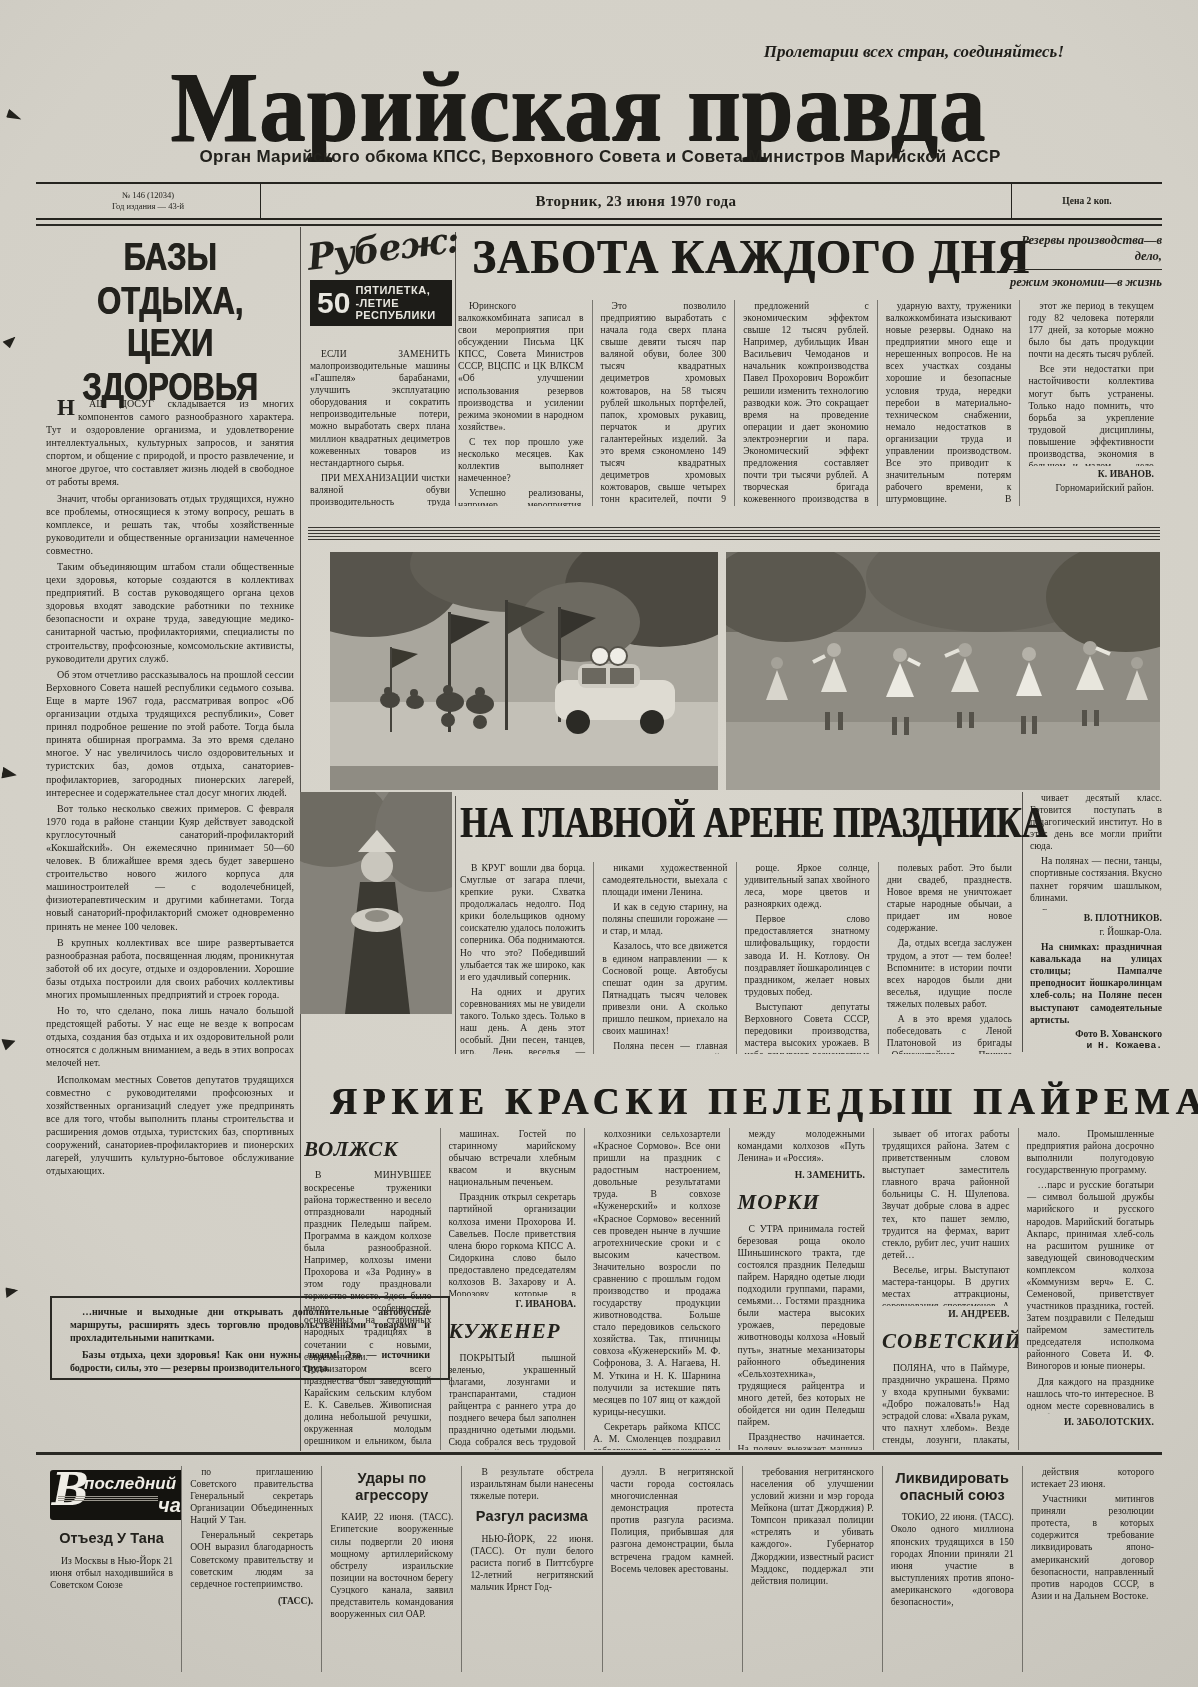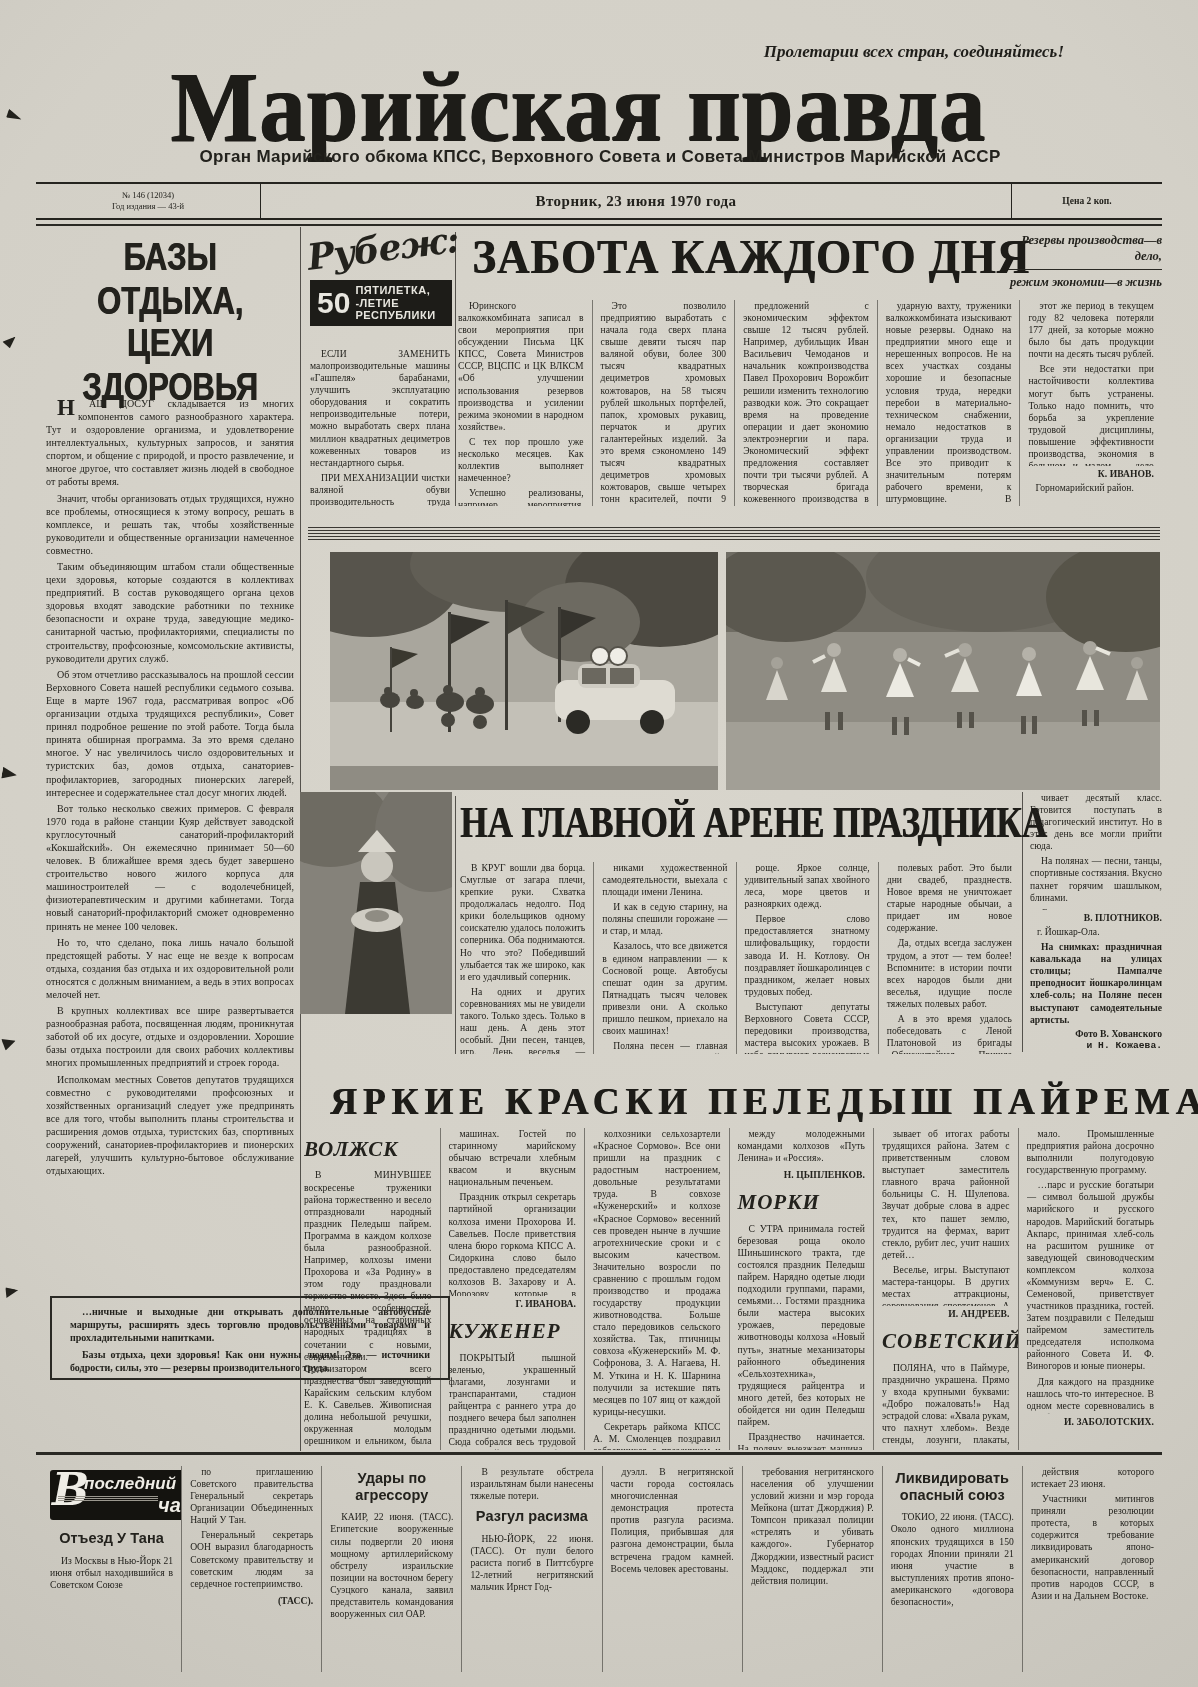--- a/index.html
+++ b/index.html
@@ -4,21 +4,21 @@
 <style>
   html,body{margin:0;padding:0;background:#75736c;}
   .page{position:relative;width:1198px;height:1687px;margin:0 auto;overflow:hidden;
     background:radial-gradient(115% 90% at 50% 38%, #d9d6cd 0%, #d3d0c7 52%, #c6c3ba 84%, #b0ada4 100%);
     font-family:"Liberation Serif", serif; color:#23221d;}
   .t{position:absolute;}
   .small{font-size:9.6px;line-height:1.26;text-align:justify;letter-spacing:.05px;}
   .paras p{margin:0 0 3px 0;text-indent:11px;}
   .paras{overflow:hidden;}
   .byline{text-align:right;font-weight:bold;text-indent:0;margin:2px 0;}
-  .byline-place{text-align:left;margin:0 7px 3px;}
+  .byline-place{text-align:right;margin:0 0 3px;}
   .city-head{font-style:italic;font-weight:bold;font-size:21px;letter-spacing:1px;margin:8px 0 7px;text-indent:0;}
   .news-title{font-family:"Liberation Sans",sans-serif;font-weight:bold;font-size:14.5px;text-align:center;margin:4px 0 8px;line-height:1.15;}
   .cols{display:flex;align-items:stretch;}
   .cols > .ncol{flex:1 1 0;padding:0 8px;overflow:hidden;}
   .cols > .ncol:first-child{padding-left:0;}
   .cols > .ncol + .ncol{border-left:1px solid rgba(45,43,38,.55);}
   .vline{position:absolute;width:1px;background:rgba(40,38,33,.75);}
   .hrule{position:absolute;background:#2a2924;}
   .hatch{position:absolute;background:repeating-linear-gradient(180deg,#3a3833 0 1px,transparent 1px 3px);}
   .masthead-title{font-weight:bold;letter-spacing:1px;font-size:93px;line-height:1;
@@ -96,22 +96,22 @@
     <div class="left-head">
       <div>БАЗЫ ОТДЫХА,</div>
       <div>ЦЕХИ ЗДОРОВЬЯ</div>
     </div>
     <div class="paras small" style="margin-top:22px;font-size:10px;line-height:1.31;">
         <p>НАШ ДОСУГ складывается из многих компонентов самого разнообразного характера. Тут и оздоровление организма, и удовлетворение интеллектуальных, культурных запросов, и занятия спортом, и общение с природой, и просто развлечение, и многое другое, что составляет жизнь людей в свободное от работы время.</p>
         <p>Значит, чтобы организовать отдых трудящихся, нужно все проблемы, относящиеся к этому вопросу, решать в комплексе, и решать так, чтобы хозяйственные руководители и общественные организации намеченное совместно.</p>
         <p>Таким объединяющим штабом стали общественные цехи здоровья, которые создаются в коллективах предприятий. В состав руководящего органа цехов здоровья входят заводские работники по технике безопасности и охране труда, заведующие медико-санитарной частью, профилакториями, специалисты по строительству, профсоюзные, комсомольские активисты, руководители других служб.</p>
         <p>Об этом отчетливо рассказывалось на прошлой сессии Верховного Совета нашей республики седьмого созыва. Еще в марте 1967 года, рассматривая вопрос «Об организации отдыха трудящихся республики», Совет принял подробное решение по этой работе. Тогда была принята обширная программа. За это время сделано многое. У нас увеличилось число оздоровительных и туристских баз, домов отдыха, санаториев-профилакториев, загородных пионерских лагерей, интереснее и содержательнее стал досуг многих людей.</p>
         <p>Вот только несколько свежих примеров. С февраля 1970 года в районе станции Куяр действует заводской круглосуточный санаторий-профилакторий «Кокшайский». Он ежемесячно принимает 50—60 человек. В ближайшее время здесь будет завершено строительство нового жилого корпуса для машиностроителей — с водолечебницей, физиотерапевтическим и другими кабинетами. Тогда новый санаторий-профилакторий сможет одновременно принять не менее 100 человек.</p>
+        <p>В крупных коллективах все шире развертывается разнообразная работа, посвященная людям, проникнутая заботой об их досуге, отдыхе и оздоровлении. Хорошие базы отдыха построили для своих рабочих коллективы многих промышленных предприятий и строек города.</p>
         <p>Но то, что сделано, пока лишь начало большой предстоящей работы. У нас еще не везде к вопросам отдыха, создания баз отдыха и их оздоровительной роли относятся с должным вниманием, а ведь в этих вопросах мелочей нет.</p>
-        <p>В крупных коллективах все шире развертывается разнообразная работа, посвященная людям, проникнутая заботой об их досуге, отдыхе и оздоровлении. Хорошие базы отдыха построили для своих рабочих коллективы многих промышленных предприятий и строек города.</p>
         <p>Исполкомам местных Советов депутатов трудящихся совместно с руководителями профсоюзных и хозяйственных организаций следует уже предпринять все для того, чтобы выполнить планы строительства и расширения домов отдыха, туристских баз, спортивных сооружений, санаториев-профилакториев и пионерских лагерей, улучшить культурно-бытовое обслуживание отдыхающих.</p>
       </div>
   </div>
   <div class="t concl-box" style="left:50px;top:1296px;width:360px;height:66px;overflow:hidden;">
       <p>…ничные и выходные дни открывать дополнительные автобусные маршруты, расширять здесь торговлю продовольственными товарами и прохладительными напитками.</p>
       <p>Базы отдыха, цехи здоровья! Как они нужны людям! Это — источники бодрости, силы, это — резервы производительного труда.</p>
     </div>
 
   <div class="t" style="left:310px;top:236px;width:142px;height:270px;">
     <div class="rubezh-script">Рубеж:</div>
@@ -330,21 +330,21 @@
     <div class="ncol small">
       <div class="paras">
           <p>колхозники сельхозартели «Красное Сормово». Все они пришли на праздник с радостным настроением, довольные результатами труда. В совхозе «Куженерский» и колхозе «Красное Сормово» весенний сев проведен нынче в лучшие агротехнические сроки и с высоким качеством. Значительно возросли по сравнению с прошлым годом производство и продажа государству продукции животноводства. Больше стало передовиков сельского хозяйства. Так, птичницы совхоза «Куженерский» М. Ф. Софронова, З. А. Нагаева, Н. М. Уткина и Н. К. Шарнина получили за истекшие пять месяцев по 107 яиц от каждой курицы-несушки.</p>
           <p>Секретарь райкома КПСС А. М. Смоленцев поздравил собравшихся с праздником и достигнутыми трудовыми успехами, пожелал новых свершений, доброго отдыха.</p>
         </div>
     </div>
     <div class="ncol small">
       <div class="paras">
           <p>между молодежными командами колхозов «Путь Ленина» и «Россия».</p>
         </div>
-      <p class="byline">Н. ЦЫПЛЕНКОВ.</p>
+      <p class="byline">Н. ЗАМЕНИТЬ.</p>
       <div class="city-head">МОРКИ</div>
       <div class="paras">
           <p>С УТРА принимала гостей березовая роща около Шиньшинского тракта, где состоялся праздник Пеледыш пайрем. Нарядно одетые люди подходили группами, парами, семьями… Гостями праздника были мастера высоких урожаев, передовые животноводы колхоза «Новый путь», знатные механизаторы районного объединения «Сельхозтехника», трудящиеся райцентра и много детей, без которых не обойдется ни один Пеледыш пайрем.</p>
           <p>Празднество начинается. На поляну выезжает машина, в ней — пионеры в костюмах, похожие на яркие цветы на зеленом лугу. За ней следует</p>
         </div>
     </div>
     <div class="ncol small">
       <div class="paras" style="max-height:178px;">
           <p>зывает об итогах работы трудящихся района. Затем с приветственным словом выступает заместитель главного врача районной больницы С. Н. Шулепова. Звучат добрые слова в адрес тех, кто пашет землю, трудится на фермах, варит стекло, рубит лес, учит наших детей…</p>
           <p>Веселье, игры. Выступают мастера-танцоры. В других местах аттракционы, соревнования спортсменов. А вот тут качели, перетягивание каната, бег в мешках, лазание по шесту, бег в калошах. На одной из полян выступали артисты.</p>

